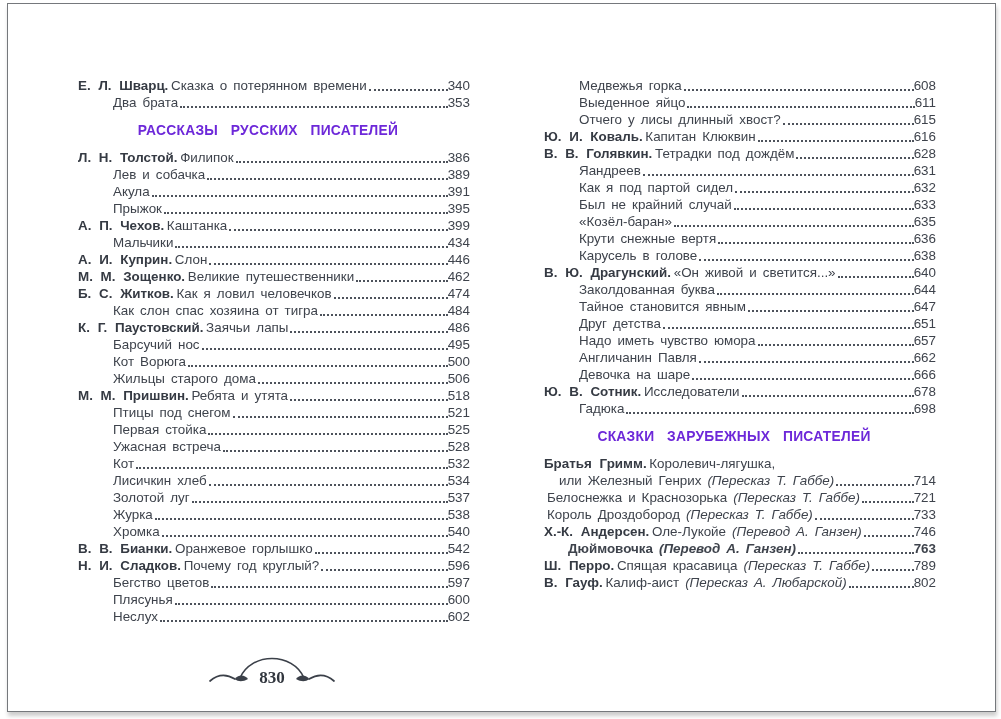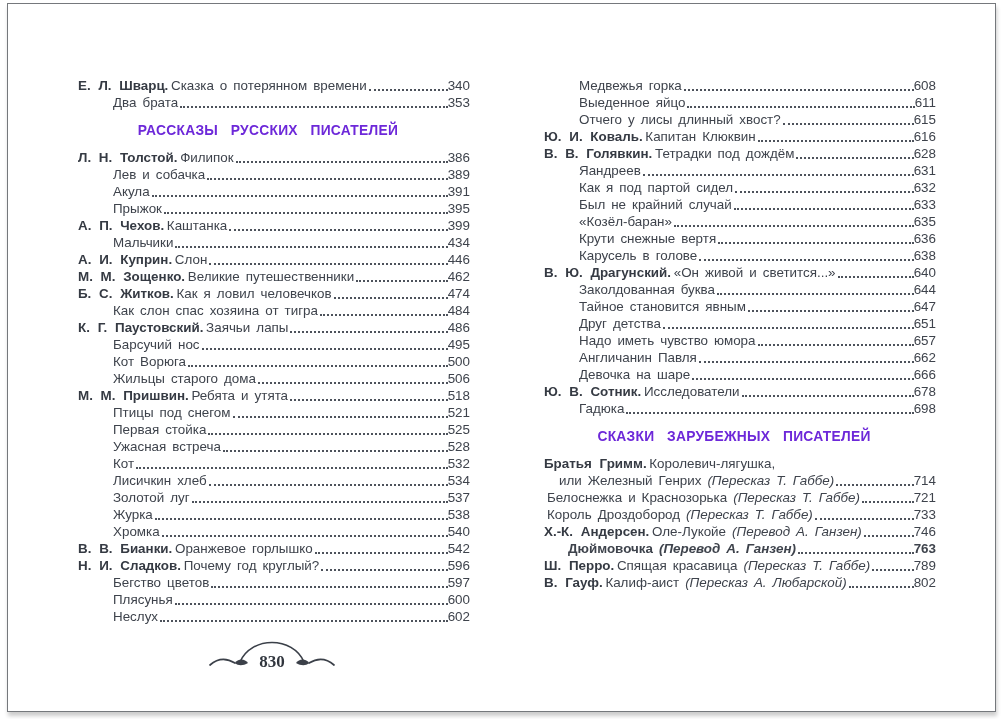--- a/index.html
+++ b/index.html
@@ -20,21 +20,21 @@
           align-self:flex-end; margin:0 0 3.5px 2px; }
   .pg { white-space:nowrap; }
   .heading { font-weight:bold; text-align:center; word-spacing:0.62em;
              letter-spacing:0.02em; font-size:13.8px; line-height:17px;
              margin:11px 0 10px; color:#6d28d9; }
   .ind-0 { padding-left:12px; }
   .ind-1 { padding-left:47px; }
   .ind-2 { padding-left:15px; }
   .ind-3 { padding-left:27px; }
   .ind-4 { padding-left:36px;font-weight:bold; }
-  .folio { position:absolute; left:198px; top:628px; width:132px; height:42px; }
+  .folio { position:absolute; left:198px; top:644px; width:132px; height:42px; }
 </style>
 </head>
 <body>
 
 <div class="sheet">
   <div class="columns">
     <div class="col" id="col-left">
         <div class="entry ind-0">
           <span class="txt"><span class="author">Е. Л. Шварц.</span><span class="title">Сказка о потерянном времени</span></span>
           <span class="dots"></span>

